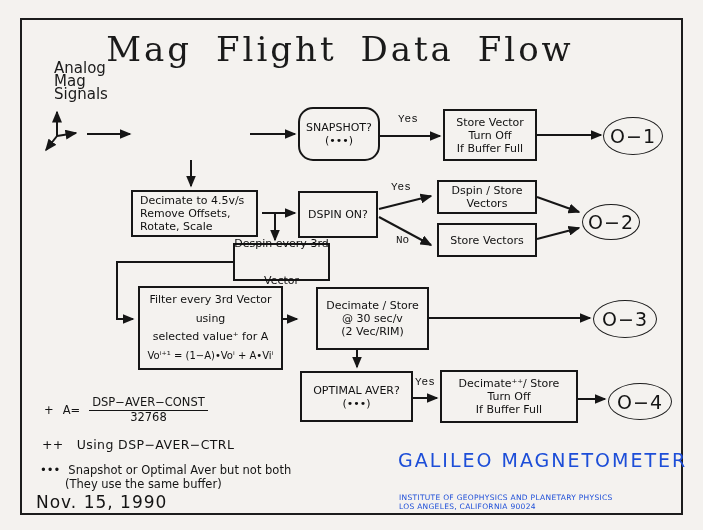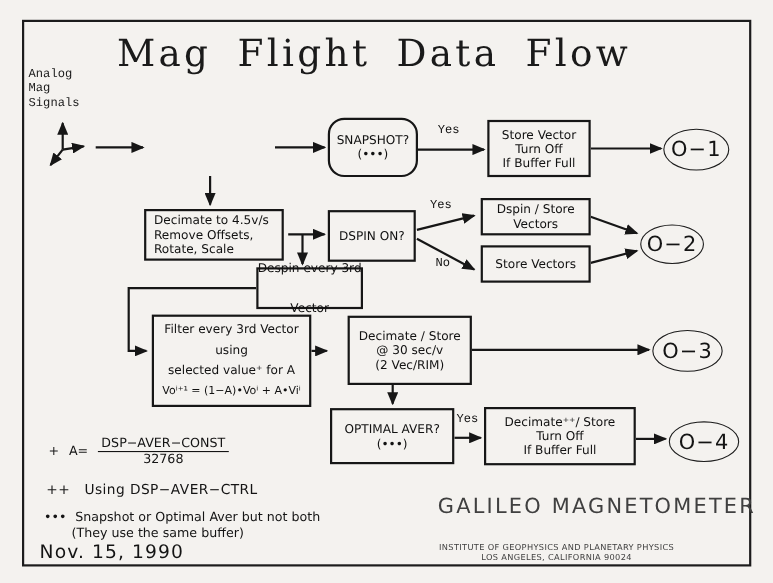--- a/index.html
+++ b/index.html
@@ -11,21 +11,21 @@
   .frame{
     position:absolute;left:20px;top:18px;width:659px;height:493px;
     border:2px solid #1c1c1c;background:transparent;
   }
   .title{
     position:absolute;left:0;top:29px;width:680px;margin:0;
     text-align:center;font-family:"DejaVu Serif",serif;font-weight:normal;
     font-size:34px;letter-spacing:3px;word-spacing:10px;color:#1a1a1a;
   }
   .siglabel{
-    position:absolute;left:26px;top:62px;font-size:11px;line-height:13px;color:#1a1a1a;font-family:Liberation Mono, monospace;
+    position:absolute;left:54px;top:62px;font-size:15px;line-height:13px;color:#1a1a1a;
   }
   svg.wires{position:absolute;left:0;top:0;width:703px;height:530px;}
   .box{
     position:absolute;border:2px solid #161616;background:#f4f2ef;
     display:flex;flex-direction:column;align-items:center;justify-content:center;
     text-align:center;font-size:11px;line-height:13px;color:#111;
     box-sizing:border-box;white-space:nowrap;
   }
   .box.left{align-items:flex-start;text-align:left;padding-left:7px;}
   .box .formula{font-size:10px;letter-spacing:0;}
@@ -38,21 +38,21 @@
   .edge-label{position:absolute;font-size:11px;color:#111;font-family:Liberation Mono, monospace;}
   .fn{position:absolute;color:#141414;}
   .fn-plus{display:flex;align-items:center;gap:9px;font-size:11.5px;}
   .frac{display:inline-flex;flex-direction:column;align-items:center;line-height:13px;}
   .frac .num{border-bottom:1.3px solid #141414;padding:0 3px 1px 3px;}
   .fn-pp{display:flex;gap:13px;font-size:12.5px;letter-spacing:.4px;}
   .fn-star{font-size:11.5px;line-height:14px;}
   .fn-star .row{display:flex;gap:8px;}
   .fn-star .indent{margin-left:25px;}
   .date{font-size:17px;letter-spacing:1px;}
-  .credits{position:absolute;text-align:center;color:#404040;}
+  .credits{position:absolute;text-align:left;color:#1d4ed8;}
   .cred-org{font-size:19px;letter-spacing:2px;white-space:nowrap;}
   .cred-univ{font-size:12px;letter-spacing:.4px;white-space:nowrap;}
   .cred-small{font-size:7.5px;letter-spacing:.3px;white-space:nowrap;}
 </style>
 </head>
 <body>
 
 <div class="page">
 
   <div class="frame"></div>

